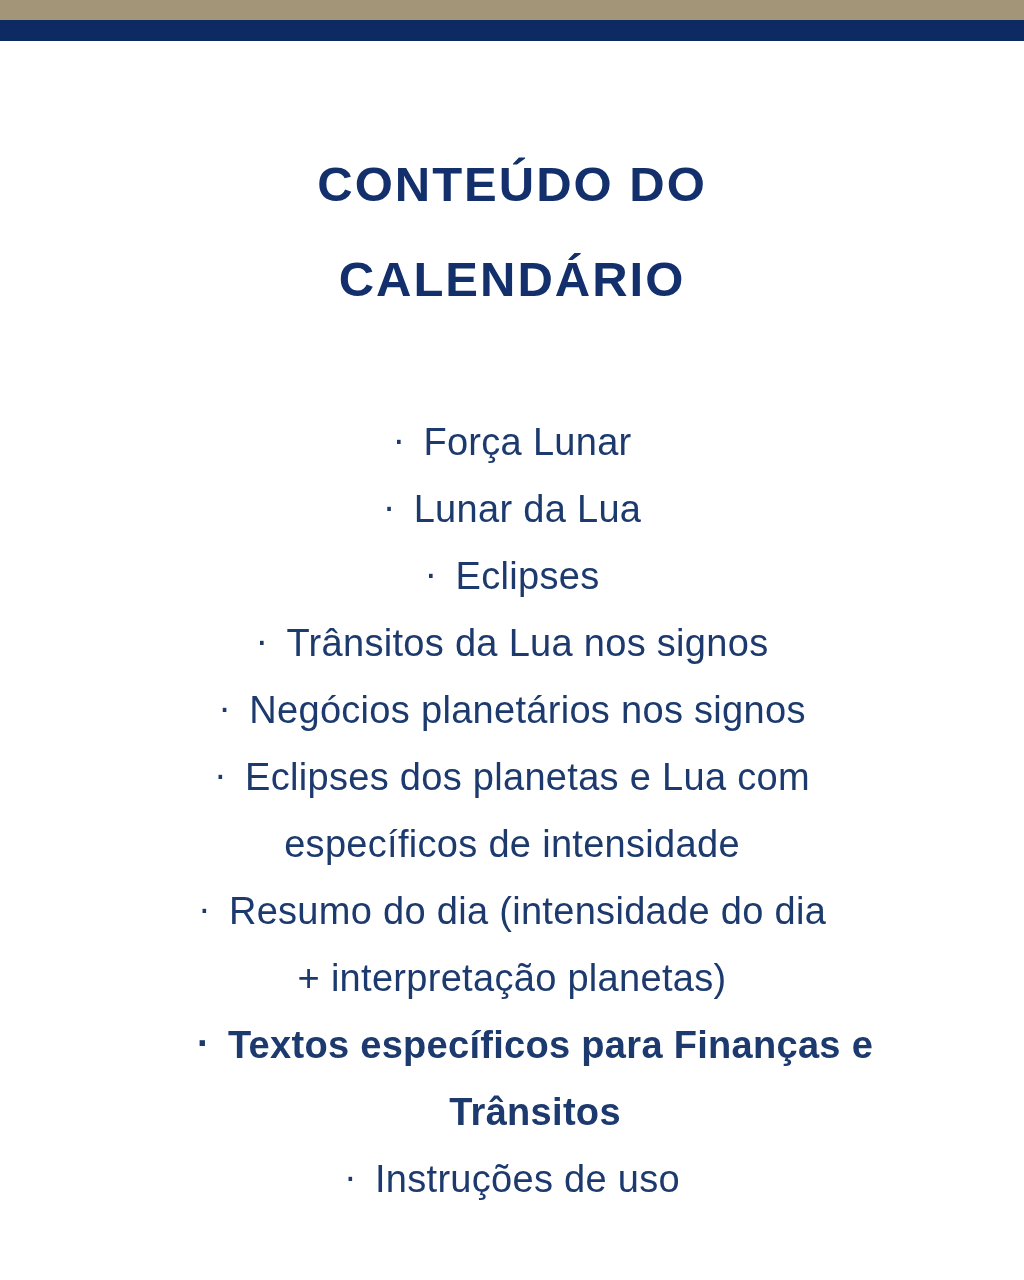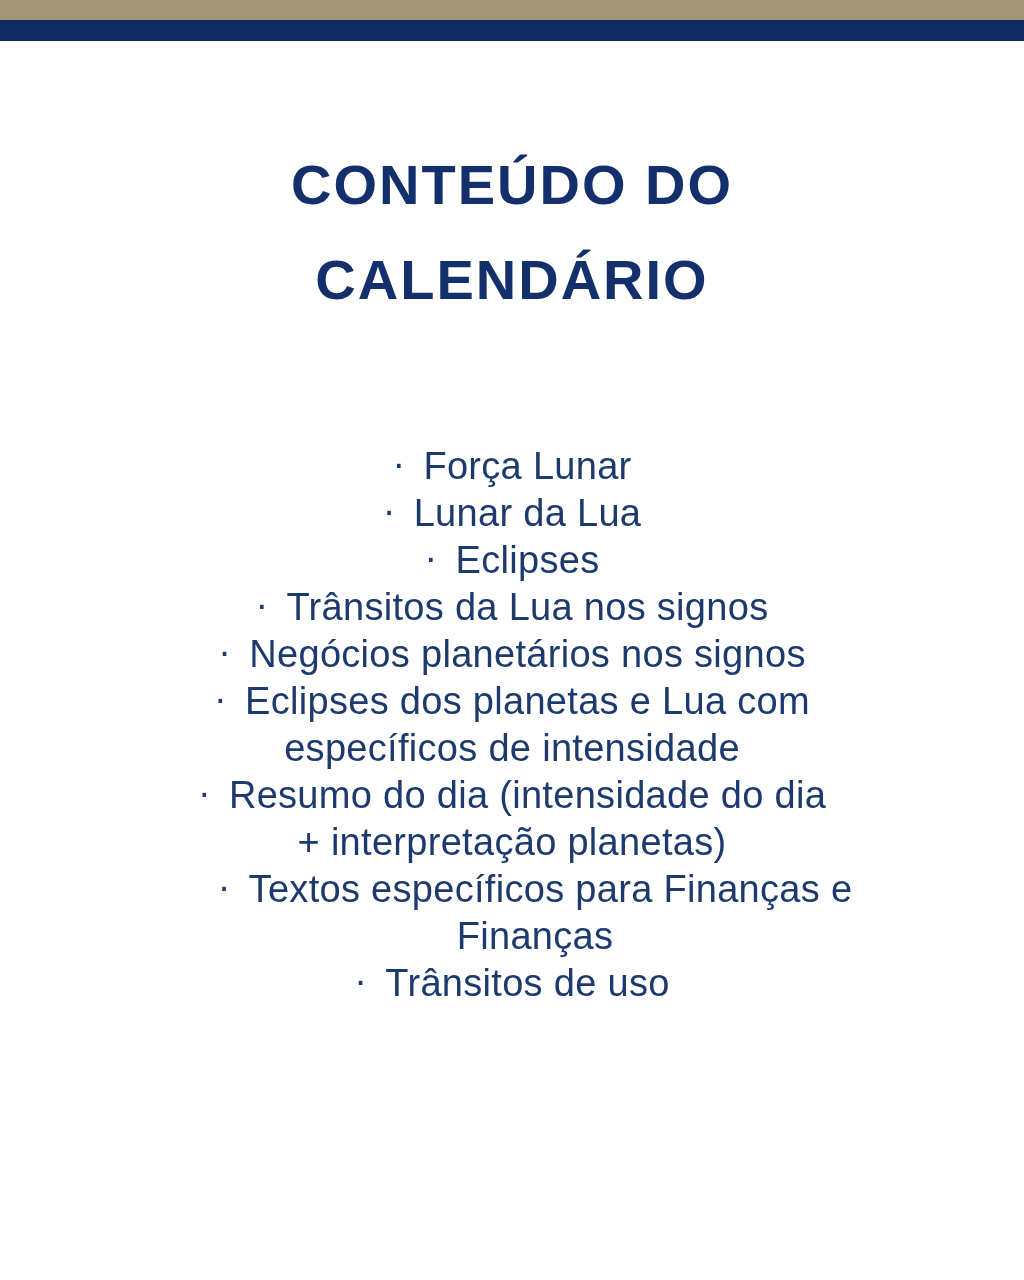--- a/index.html
+++ b/index.html
@@ -23,37 +23,37 @@
     height: 21px;
     background: #0d2a63;
   }
   .slide {
     width: 100%;
     text-align: center;
   }
   .title {
     margin-top: 96px;
     color: #14306c;
-    font-size: 56px;
+    font-size: 49px;
     font-weight: bold;
     line-height: 95px;
     letter-spacing: 2px;
   }
   .bullet-list {
-    margin-top: 116px;
+    margin-top: 82px;
     color: #1d3a6e;
     font-size: 38px;
-    line-height: 47px;
+    line-height: 67px;
     letter-spacing: 0.3px;
   }
   .list-item {
     margin: 0;
   }
   .list-item.bold {
-    font-weight: normal;
+    font-weight: bold;
     padding-left: 46px;
   }
   .line {
     white-space: nowrap;
   }
   .bullet {
     display: inline-block;
     margin-right: 18px;
     transform: translateY(-2px);
   }
@@ -99,21 +99,21 @@
       <div class="line">específicos de intensidade</div>
     </div>
 
     <div class="list-item">
       <div class="line"><span class="bullet">·</span><span>Resumo do dia (intensidade do dia</span></div>
       <div class="line">+ interpretação planetas)</div>
     </div>
 
     <div class="list-item bold">
       <div class="line"><span class="bullet">·</span><span>Textos específicos para Finanças e</span></div>
-      <div class="line">Finanças</div>
+      <div class="line">Trânsitos</div>
     </div>
 
     <div class="list-item">
-      <div class="line"><span class="bullet">·</span><span>Trânsitos de uso</span></div>
+      <div class="line"><span class="bullet">·</span><span>Instruções de uso</span></div>
     </div>
 
   </div>
 </div>
 
 </body></html>

